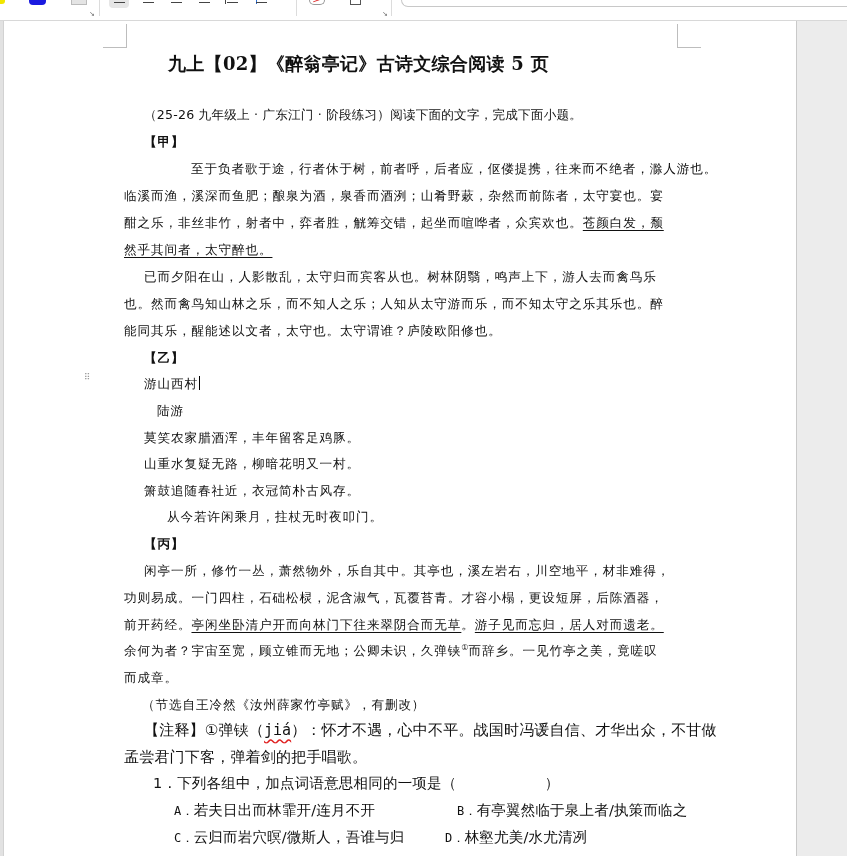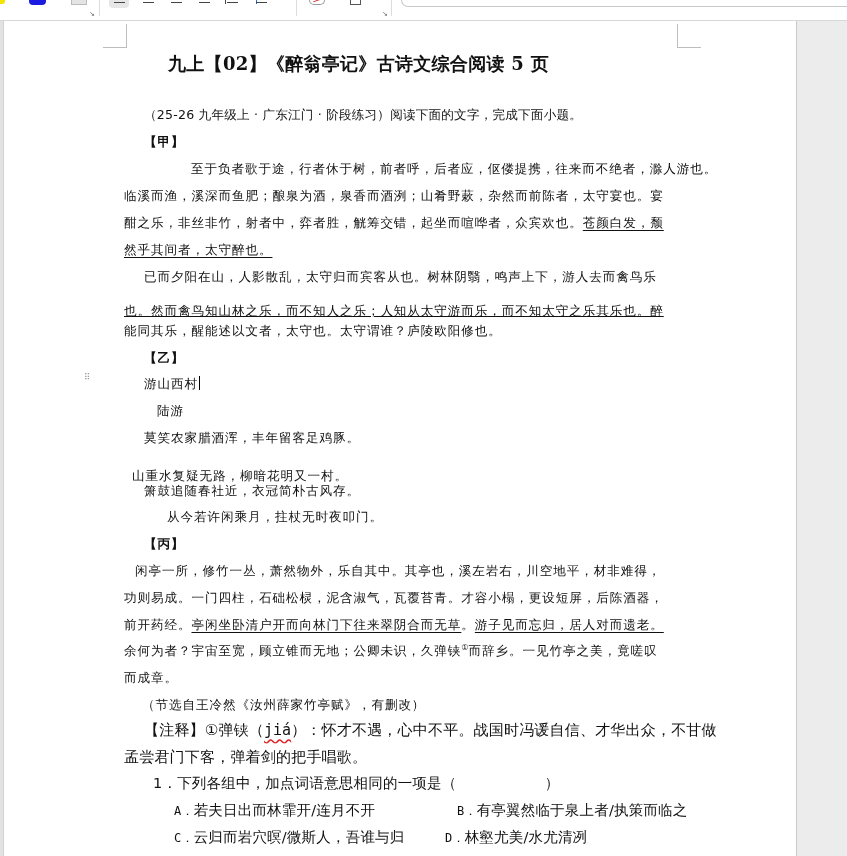--- a/index.html
+++ b/index.html
@@ -101,33 +101,33 @@
       <div class="line" style="top:113px; left:20px; font-weight:bold;">【甲】</div>
 
       <div class="line" style="top:140px; left:20px;margin-left:47px;">至于负者歌于途，行者休于树，前者呼，后者应，伛偻提携，往来而不绝者，滁人游也。</div>
       <div class="line" style="top:167px; left:0;">临溪而渔，溪深而鱼肥；酿泉为酒，泉香而酒洌；山肴野蔌，杂然而前陈者，太守宴也。宴</div>
       <div class="line" style="top:194px; left:0;">
         <span>酣之乐，非丝非竹，射者中，弈者胜，觥筹交错，起坐而喧哗者，众宾欢也。</span><span class="ul">苍颜白发，颓</span>
       </div>
       <div class="line ul" style="top:221px; left:0;">然乎其间者，太守醉也。</div>
 
       <div class="line" style="top:248px; left:20px;">已而夕阳在山，人影散乱，太守归而宾客从也。树林阴翳，鸣声上下，游人去而禽鸟乐</div>
-      <div class="line" style="top:282px; left:0;text-decoration:underline;">也。然而禽鸟知山林之乐，而不知人之乐；人知从太守游而乐，而不知太守之乐其乐也。醉</div>
+      <div class="line" style="top:275px; left:0;">也。然而禽鸟知山林之乐，而不知人之乐；人知从太守游而乐，而不知太守之乐其乐也。醉</div>
       <div class="line" style="top:302px; left:0;">能同其乐，醒能述以文者，太守也。太守谓谁？庐陵欧阳修也。</div>
 
       <div class="line" style="top:329px; left:20px; font-weight:bold;">【乙】</div>
       <div class="line" style="top:355px; left:20px;"><span>游山西村</span><span class="cursor"></span></div>
       <div class="line" style="top:382px; left:33px;">陆游</div>
       <div class="line" style="top:409px; left:20px;">莫笑农家腊酒浑，丰年留客足鸡豚。</div>
-      <div class="line" style="top:435px; left:8px;margin-top:12px;">山重水复疑无路，柳暗花明又一村。</div>
+      <div class="line" style="top:435px; left:20px;">山重水复疑无路，柳暗花明又一村。</div>
       <div class="line" style="top:462px; left:20px;">箫鼓追随春社近，衣冠简朴古风存。</div>
       <div class="line" style="top:488px; left:20px;margin-left:23px;">从今若许闲乘月，拄杖无时夜叩门。</div>
 
       <div class="line" style="top:515px; left:20px; font-weight:bold;">【丙】</div>
-      <div class="line" style="top:542px; left:11px;">闲亭一所，修竹一丛，萧然物外，乐自其中。其亭也，溪左岩右，川空地平，材非难得，</div>
+      <div class="line" style="top:542px; left:20px;">闲亭一所，修竹一丛，萧然物外，乐自其中。其亭也，溪左岩右，川空地平，材非难得，</div>
       <div class="line" style="top:569px; left:0;">功则易成。一门四柱，石础松棂，泥含淑气，瓦覆苔青。才容小榻，更设短屏，后陈酒器，</div>
       <div class="line" style="top:596px; left:0;">
         <span>前开药经。</span><span class="ul">亭闲坐卧清户开而向林门下往来翠阴合而无草</span><span>。</span><span class="ul">游子见而忘归，居人对而遗老。</span>
       </div>
       <div class="line" style="top:622px; left:0;">
         <span>余何为者？宇宙至宽，顾立锥而无地；公卿未识，久弹铗</span><sup class="fn">①</sup><span>而辞乡。一见竹亭之美，竟嗟叹</span>
       </div>
       <div class="line" style="top:649px; left:0;">而成章。</div>
       <div class="line" style="top:676px; left:18px;">（节选自王冷然《汝州薛家竹亭赋》，有删改）</div>
 

